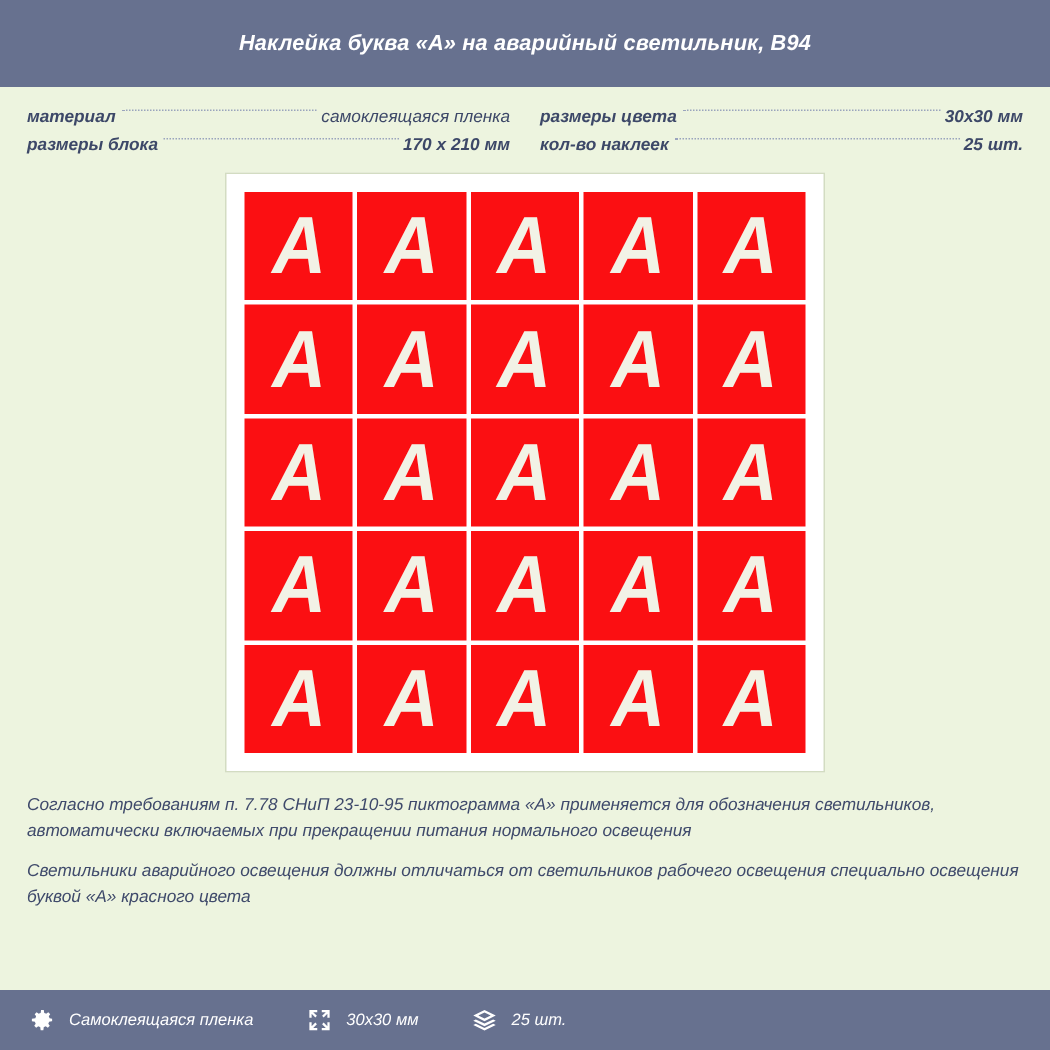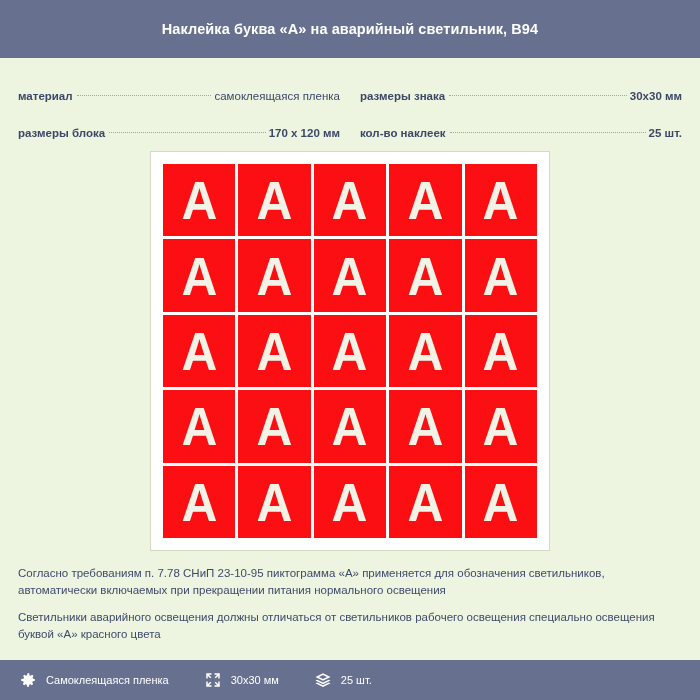--- a/index.html
+++ b/index.html
@@ -12,20 +12,21 @@
     font-family: "Liberation Sans", sans-serif;
     background: #eef5e0;
     overflow: hidden;
   }
   .page {
     position: relative;
     width: 700px;
     height: 700px;
     background: #edf4df;
     box-sizing: border-box;
+    font-style: italic;
   }
 
   
   .header {
     height: 58px;
     background: #67718f;
     display: flex;
     align-items: center;
     justify-content: center;
     padding: 0 24px;
@@ -47,25 +48,24 @@
     gap: 20px;
   }
   .spec-col {
     flex: 1;
     display: flex;
     flex-direction: column;
     gap: 7px;
   }
   .spec-row {
     display: flex;
-    align-items: center;
+    align-items: flex-start;
     font-size: 11.5px;
     color: #3f4a6b;
     white-space: nowrap;
-    margin-top: 18px;
   }
   .spec-label {
     font-weight: bold;
     color: #3d4868;
   }
   .spec-dots {
     flex: 1;
     border-bottom: 1px dotted #9aa4bd;
     margin: 0 3px 3px 4px;
     height: 1px;
@@ -167,26 +167,26 @@
   <div class="specs">
     <div class="spec-col">
       <div class="spec-row">
         <span class="spec-label">материал</span>
         <span class="spec-dots"></span>
         <span class="spec-value regular">самоклеящаяся пленка</span>
       </div>
       <div class="spec-row">
         <span class="spec-label">размеры блока</span>
         <span class="spec-dots"></span>
-        <span class="spec-value">170 х 120 мм</span>
+        <span class="spec-value">170 х 210 мм</span>
       </div>
     </div>
     <div class="spec-col">
       <div class="spec-row">
-        <span class="spec-label">размеры знака</span>
+        <span class="spec-label">размеры цвета</span>
         <span class="spec-dots"></span>
         <span class="spec-value">30x30 мм</span>
       </div>
       <div class="spec-row">
         <span class="spec-label">кол-во наклеек</span>
         <span class="spec-dots"></span>
         <span class="spec-value">25 шт.</span>
       </div>
     </div>
   </div>

